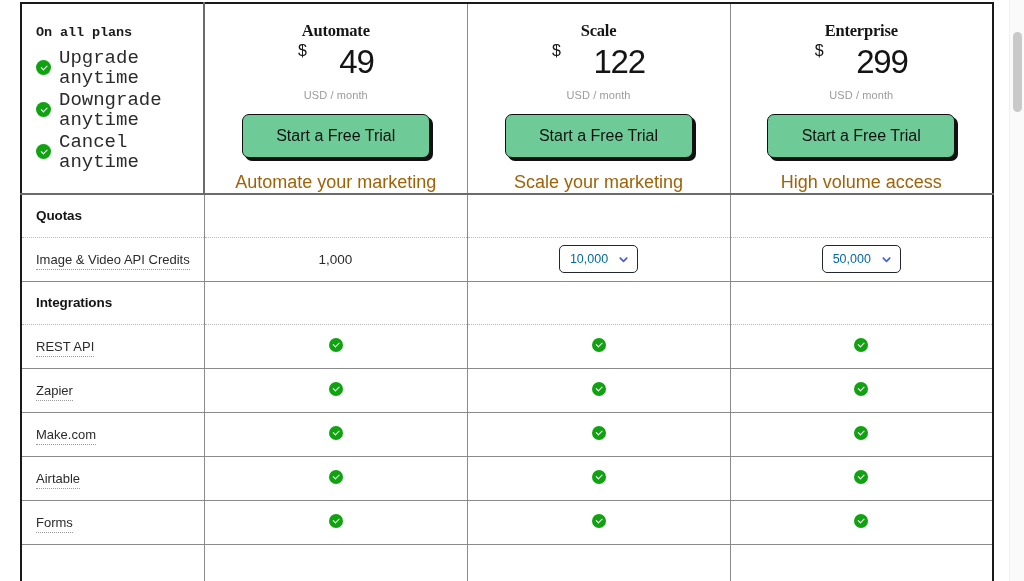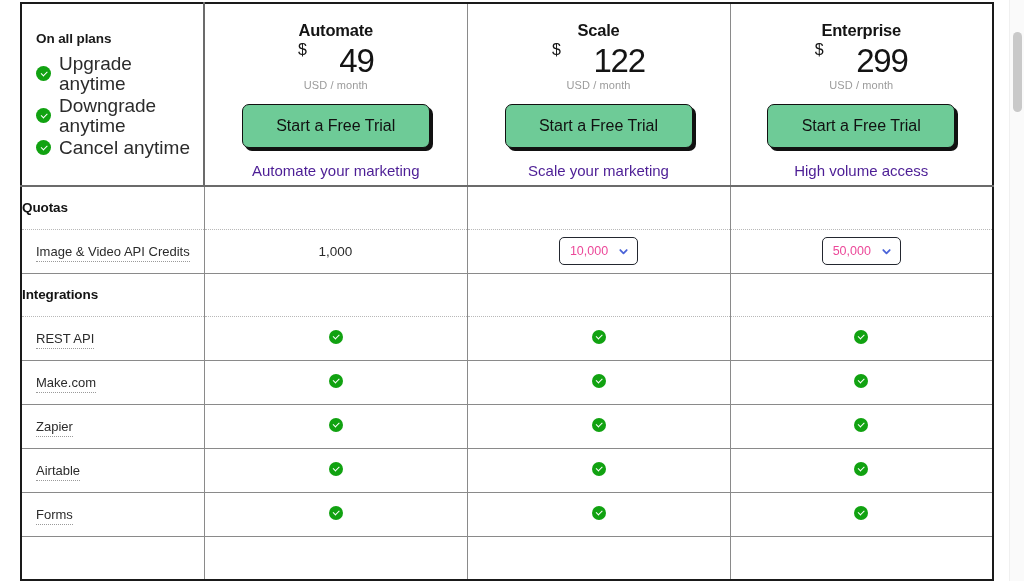--- a/index.html
+++ b/index.html
@@ -68,20 +68,21 @@
   td:last-child { border-right: none; }
 
   
   tr.header-row > td {
     height: 183px;
     border-bottom: 2px solid #6b6b6b;
     padding: 0;
   }
   tr.header-row > td.feature-col {
     border-right: 2px solid #6b6b6b;
+    font-family: Liberation Mono, monospace;
   }
 
   .allplans {
     padding: 0 0 0 14px;
   }
   .allplans-title {
     font-size: 13.5px;
     font-weight: bold;
     color: #1a1a1a;
     margin-bottom: 7px;
@@ -123,41 +124,42 @@
   .plan {
     text-align: center;
     padding: 17px 16px 0 16px;
     height: 100%;
   }
   .plan-name {
     font-size: 16.5px;
     font-weight: bold;
     color: #141414;
     letter-spacing: -0.2px;
+    font-family: Liberation Serif, serif;
   }
   .plan-price {
     margin-top: 2px;
     color: #141414;
     line-height: 1;
     white-space: nowrap;
   }
   .plan-price .cur {
     font-size: 16px;
     font-weight: normal;
     vertical-align: 17px;
     letter-spacing: -0.5px;
   }
   .plan-price .amt {
     font-size: 33px;
     font-weight: normal;
     letter-spacing: -1.2px;
     margin-left: 33px;
   }
   .plan-period {
-    margin-top: 2px;
+    margin-top: 11px;
     font-size: 11px;
     color: #9b9b9b;
     letter-spacing: 0.1px;
   }
 
   .cta-wrap {
     margin-top: 13px;
     display: flex;
     justify-content: center;
   }
@@ -172,35 +174,35 @@
     background: #6ECB97;
     border: 1.5px solid #111111;
     border-radius: 7px;
     box-shadow: 3px 3px 0 0 #111111;
     cursor: pointer;
     font-family: "Liberation Sans", sans-serif;
     user-select: none;
   }
   .plan-tagline {
     margin-top: 14px;
-    font-size: 15px;
-    color: #4c1d95;
+    font-size: 18px;
+    color: #a16207;
   }
 
   
   tr.section-row > td {
     height: 43px;
     border-bottom: 1px dotted #b8b8b8;
     border-top: 1px solid #8a8a8a;
   }
   tr.section-row > td.feature-col {
     border-right: 1px solid #8a8a8a;
   }
   .section-title {
-    padding-left: 0;
+    padding-left: 14px;
     font-size: 13.5px;
     font-weight: bold;
     color: #141414;
     letter-spacing: -0.1px;
   }
 
   
   tr.feature-row > td { height: 44px; }
   .feature-label {
     padding-left: 14px;
@@ -223,21 +225,21 @@
     align-items: center;
     justify-content: space-between;
     gap: 10px;
     min-width: 76px;
     height: 28px;
     padding: 0 8px 0 10px;
     background: #ffffff;
     border: 1.5px solid #23272f;
     border-radius: 5px;
     font-size: 12.5px;
-    color: #ec4899;
+    color: #0369a1;
     cursor: pointer;
     user-select: none;
   }
   .chev {
     width: 11px;
     height: 11px;
     flex: 0 0 auto;
     display: block;
   }
 </style>
@@ -367,30 +369,30 @@
           <td>
             <div class="feature-label"><span class="dotted">REST API</span></div>
           </td>
           <td class="val"><span class="check sm"></span></td>
           <td class="val"><span class="check sm"></span></td>
           <td class="val"><span class="check sm"></span></td>
         </tr>
 
         <tr class="feature-row">
           <td>
+            <div class="feature-label"><span class="dotted">Zapier</span></div>
+          </td>
+          <td class="val"><span class="check sm"></span></td>
+          <td class="val"><span class="check sm"></span></td>
+          <td class="val"><span class="check sm"></span></td>
+        </tr>
+
+        <tr class="feature-row">
+          <td>
             <div class="feature-label"><span class="dotted">Make.com</span></div>
-          </td>
-          <td class="val"><span class="check sm"></span></td>
-          <td class="val"><span class="check sm"></span></td>
-          <td class="val"><span class="check sm"></span></td>
-        </tr>
-
-        <tr class="feature-row">
-          <td>
-            <div class="feature-label"><span class="dotted">Zapier</span></div>
           </td>
           <td class="val"><span class="check sm"></span></td>
           <td class="val"><span class="check sm"></span></td>
           <td class="val"><span class="check sm"></span></td>
         </tr>
 
         <tr class="feature-row">
           <td>
             <div class="feature-label"><span class="dotted">Airtable</span></div>
           </td>

